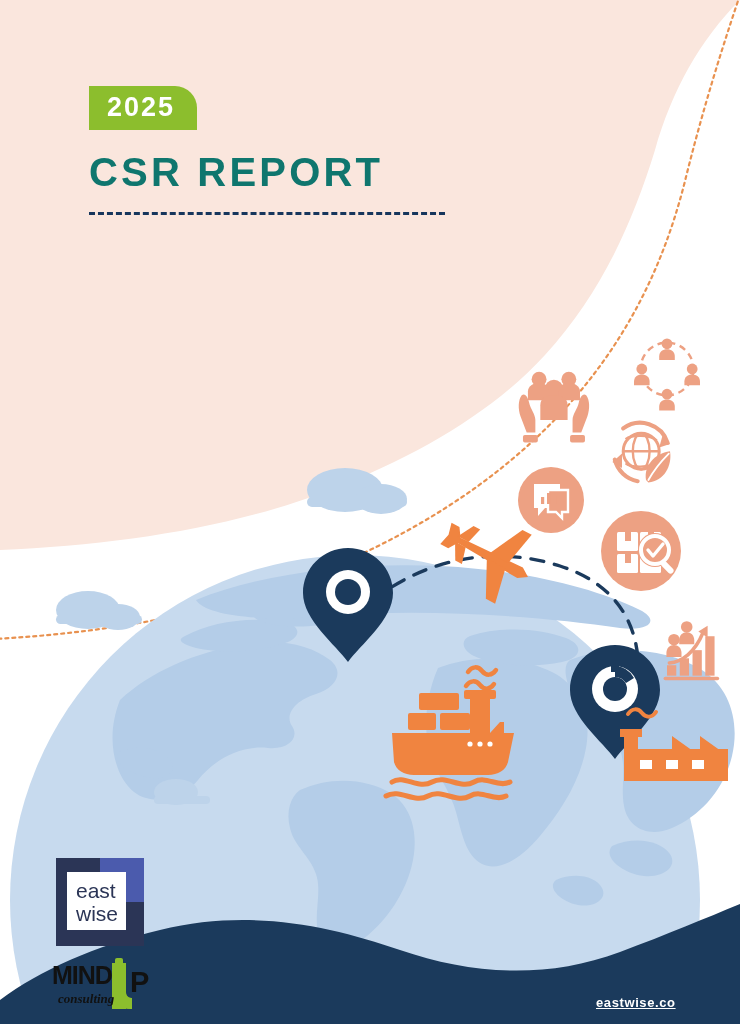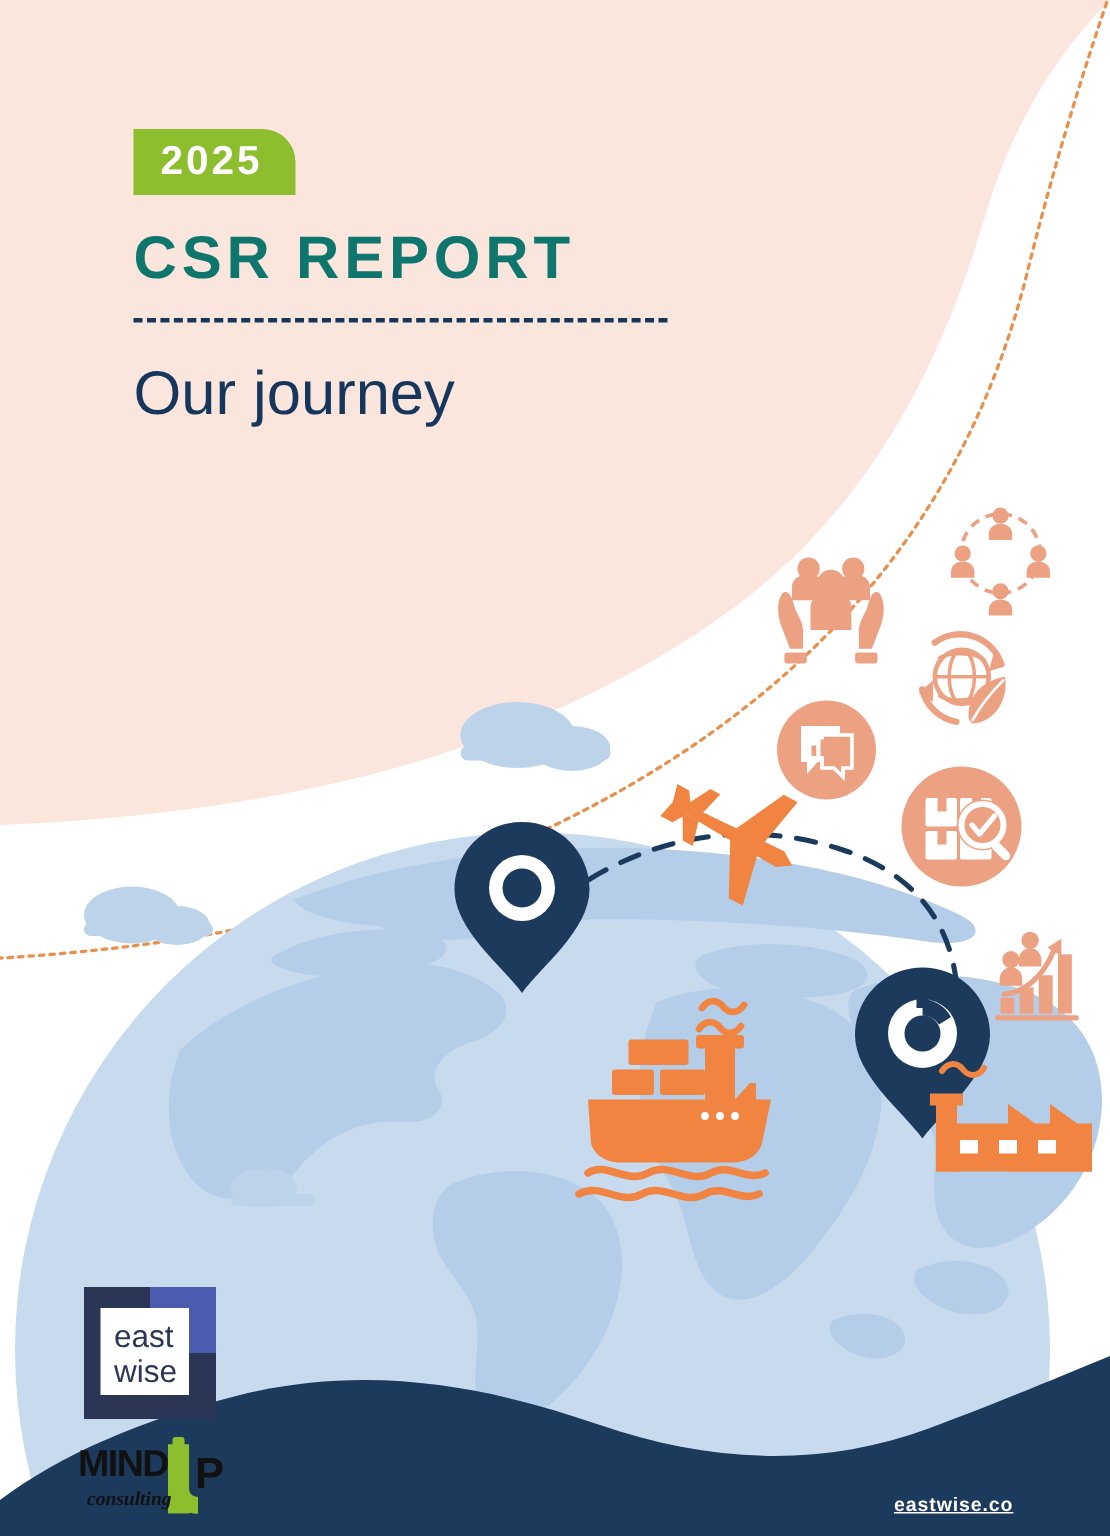--- a/index.html
+++ b/index.html
@@ -324,21 +324,20 @@
              C470,974 545,980 620,952
              C668,934 706,918 740,904
              L740,1024 Z" fill="#1B3A5C"></path>
   </svg>
 
   <div id="header-block">
     <div id="year-badge">2025</div>
     <div id="report-title">CSR REPORT</div>
     <div id="title-divider"></div>
     <div id="subtitle">
-      <div>Our journey</div>
     </div>
   </div>
 
   <svg id="logo-eastwise" viewBox="0 0 88 88" xmlns="http://www.w3.org/2000/svg">
     <rect x="0" y="0" width="88" height="88" fill="#2B3556"></rect>
     <rect x="44" y="0" width="44" height="44" fill="#4B5BAD"></rect>
     <rect x="11" y="14" width="59" height="58" fill="#ffffff"></rect>
     <text x="20" y="40" font-family="'Liberation Sans', sans-serif" font-size="21" fill="#2B3556">east</text>
     <text x="20" y="63" font-family="'Liberation Sans', sans-serif" font-size="21" fill="#2B3556">wise</text>
   </svg>

